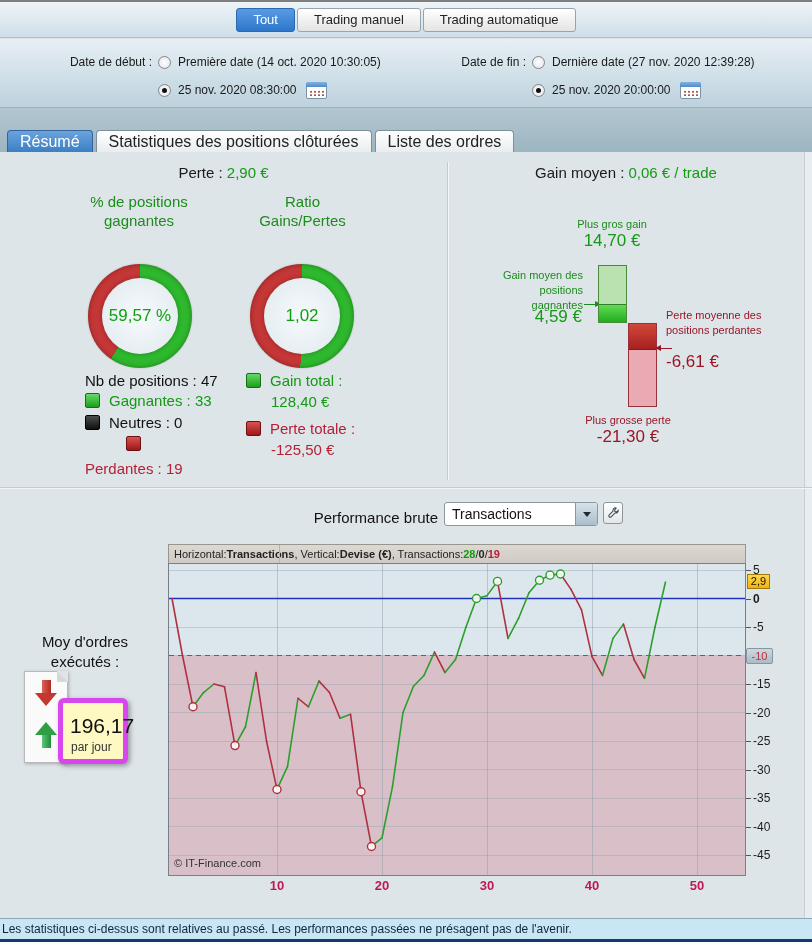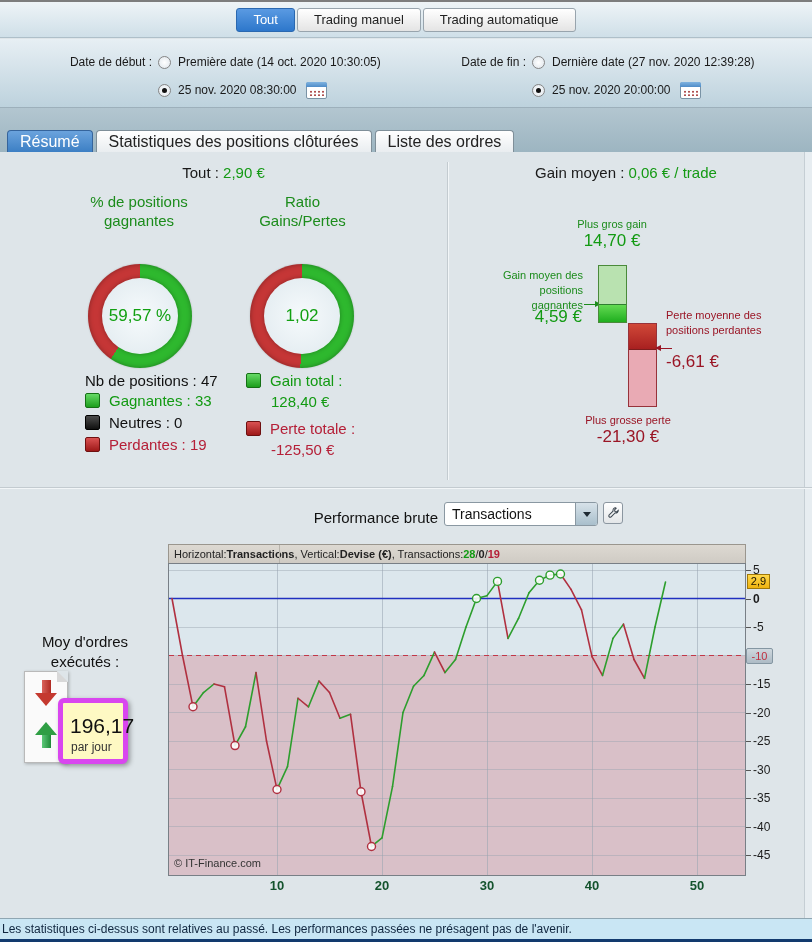--- a/index.html
+++ b/index.html
@@ -114,21 +114,21 @@
   .chart-head b{font-weight:bold;}
   .head-div{position:absolute;left:110px;top:0;bottom:0;border-left:1px solid #b8b4ac;}
   .chart-svg{left:168px;top:563px;}
   .ylab{position:absolute;left:753px;width:36px;font-size:12px;color:#1c1c1c;}
   .ylab.zero{font-weight:bold;}
   .ytick{position:absolute;left:746px;width:5px;height:0;border-top:1px solid #555;}
   .final-tag{position:absolute;left:747px;width:23px;height:15px;background:linear-gradient(#ffd84a,#efb30f);
        border:1px solid #a07808;color:#1d1500;font-size:11px;text-align:center;line-height:13px;}
   .thresh-tag{position:absolute;left:746px;width:27px;height:16px;background:linear-gradient(#cfd8de,#adbbc5);
        border:1px solid #8496a2;border-radius:2px;color:#c03040;font-size:11px;text-align:center;line-height:14px;}
-  .xlab{position:absolute;top:878px;width:30px;text-align:center;font-size:13px;font-weight:bold;color:#14532d;}
+  .xlab{position:absolute;top:878px;width:30px;text-align:center;font-size:13px;font-weight:bold;color:#be185d;}
 
   .footer{left:0;top:918px;width:812px;height:24px;background:#c9e6f4;border-top:1px solid #8fa6b2;
        border-bottom:3px solid #123a6e;font-size:12px;color:#10263f;display:flex;align-items:center;padding-left:2px;}
 </style>
 </head>
 <body>
 
 <div id="app">
 
   <div class="abs btnrow" id="btnrow">
@@ -170,41 +170,41 @@
         <div class="tab">Statistiques des positions clôturées</div>
         <div class="tab">Liste des ordres</div>
       </div>
   </div>
 
   <div class="abs right-col"></div>
   <div class="abs sep-v"></div>
   <div class="abs sep-h"></div>
 
   <div class="abs gain-line">
-    <span>Tout :</span>
+    <span>Perte :</span>
     <span class="green">2,90 €</span>
   </div>
   <div class="abs donut-title dt2">Ratio Gains/Pertes</div>
   <div class="abs donut-title dt1">% de positions gagnantes</div>
   <div class="abs donut" id="donut1" style="left: 88px; top: 264px; background: conic-gradient(rgb(46, 184, 46) 0%, rgb(46, 184, 46) 59.57%, rgb(197, 54, 54) 59.57%, rgb(197, 54, 54) 100%);">
     <div class="donut-hole">59,57 %</div>
   </div>
   <div class="abs donut" id="donut2" style="left: 250px; top: 264px; background: conic-gradient(rgb(46, 184, 46) 0%, rgb(46, 184, 46) 50.5%, rgb(197, 54, 54) 50.5%, rgb(197, 54, 54) 100%);">
     <div class="donut-hole">1,02</div>
   </div>
   <div class="abs nbpos">Nb de positions : 47</div>
   <div class="abs leg" style="left:85px;top:392px;">
     <span class="sq g"></span>
     <span class="t-green">Gagnantes : 33</span>
   </div>
   <div class="abs leg" style="left:85px;top:414px;">
     <span class="sq k"></span>
     <span class="t-black">Neutres : 0</span>
   </div>
-  <div class="abs leg" style="left:85px;top:436px;">
+  <div class="abs leg" style="left:85px;top:436px;flex-direction:column;">
     <span class="sq r"></span>
     <span class="t-red">Perdantes : 19</span>
   </div>
   <div class="abs leg" style="left:246px;top:372px;">
     <span class="sq g"></span>
     <span class="t-green" style="font-size:15px">Gain total :</span>
   </div>
   <div class="abs t-green" style="left:271px;top:393px;font-size:15px;">128,40 €</div>
   <div class="abs leg" style="left:246px;top:420px;">
     <span class="sq r"></span>

